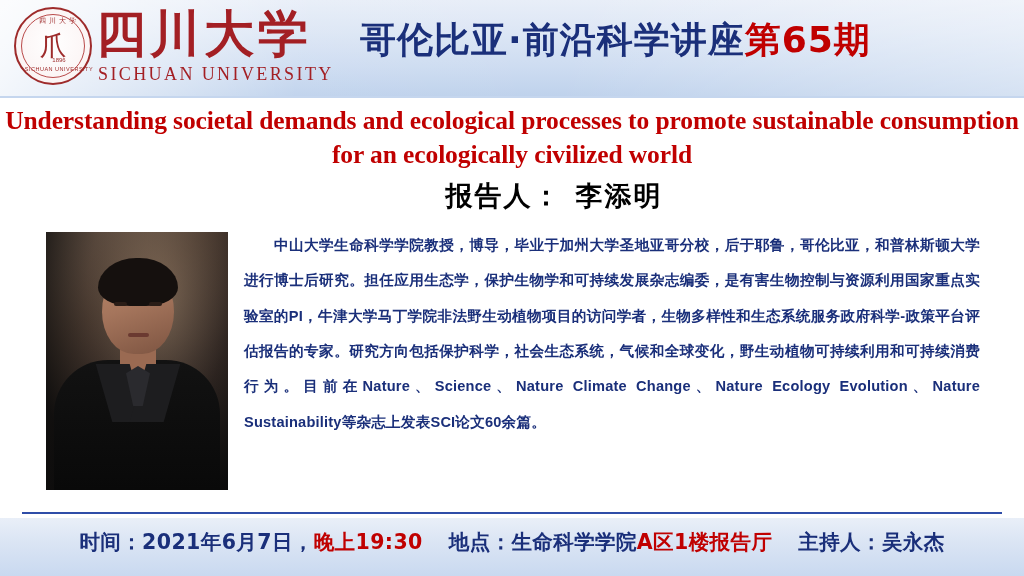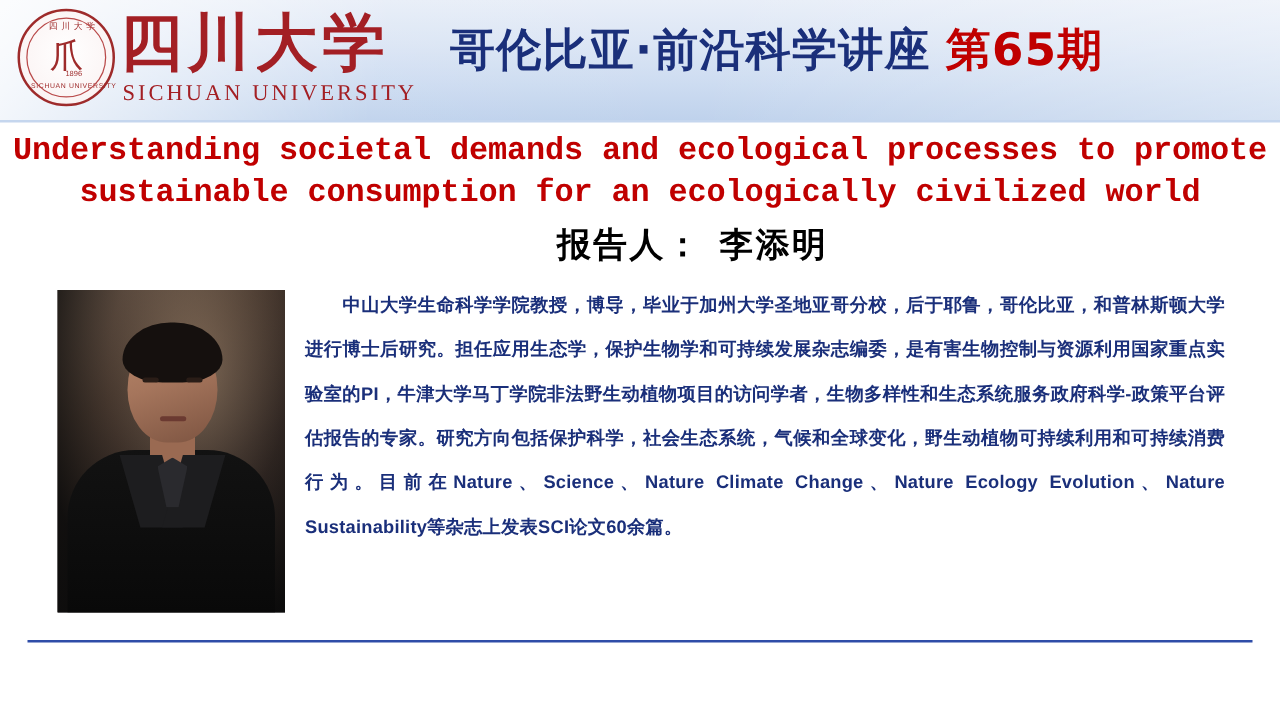--- a/index.html
+++ b/index.html
@@ -122,34 +122,33 @@
     width: 650px;
     font-size: 36px;
     font-weight: bold;
     font-family: "DejaVu Sans", "Liberation Sans", sans-serif;
     color: #1a2f7a;
     letter-spacing: 1px;
     white-space: nowrap;
   }
   .forum-title .issue {
     color: #c00000;
-    margin-left: 12px;
   }
 
   
   .en-title {
     position: absolute;
     left: 0; top: 104px;
     width: 1024px;
     text-align: center;
     color: #c00000;
     font-weight: bold;
     font-size: 25.5px;
     line-height: 1.32;
-    font-family: Liberation Mono, monospace;
+    font-family: Liberation Serif, serif;
     letter-spacing: -0.1px;
   }
 
   
   .speaker-line {
     position: absolute;
     left: 0; top: 178px;
     width: 1024px;
     text-align: center;
     font-size: 27px;
@@ -337,14 +336,19 @@
     <div class="p-hair"></div>
     <div class="p-eye-l"></div>
     <div class="p-eye-r"></div>
     <div class="p-mouth"></div>
   </div>
 
   <div class="bio">中山大学生命科学学院教授，博导，毕业于加州大学圣地亚哥分校，后于耶鲁，哥伦比亚，和普林斯顿大学进行博士后研究。担任应用生态学，保护生物学和可持续发展杂志编委，是有害生物控制与资源利用国家重点实验室的PI，牛津大学马丁学院非法野生动植物项目的访问学者，生物多样性和生态系统服务政府科学-政策平台评估报告的专家。研究方向包括保护科学，社会生态系统，气候和全球变化，野生动植物可持续利用和可持续消费行为。目前在Nature、Science、Nature Climate Change、Nature Ecology Evolution、Nature Sustainability等杂志上发表SCI论文60余篇。</div>
 
   <div class="divider"></div>
 
+  <div class="footer">
+    <div class="footer-row">
+      <span>时间：</span><span>2021年6月7日，</span><span class="hl">晚上19:30</span><span class="gap"></span><span>地点：</span><span>生命科学学院</span><span class="hl">A区1楼报告厅</span><span class="gap"></span><span>主持人：</span><span>吴永杰</span>
+    </div>
+  </div>
 
 </div>
 
 </body></html>

